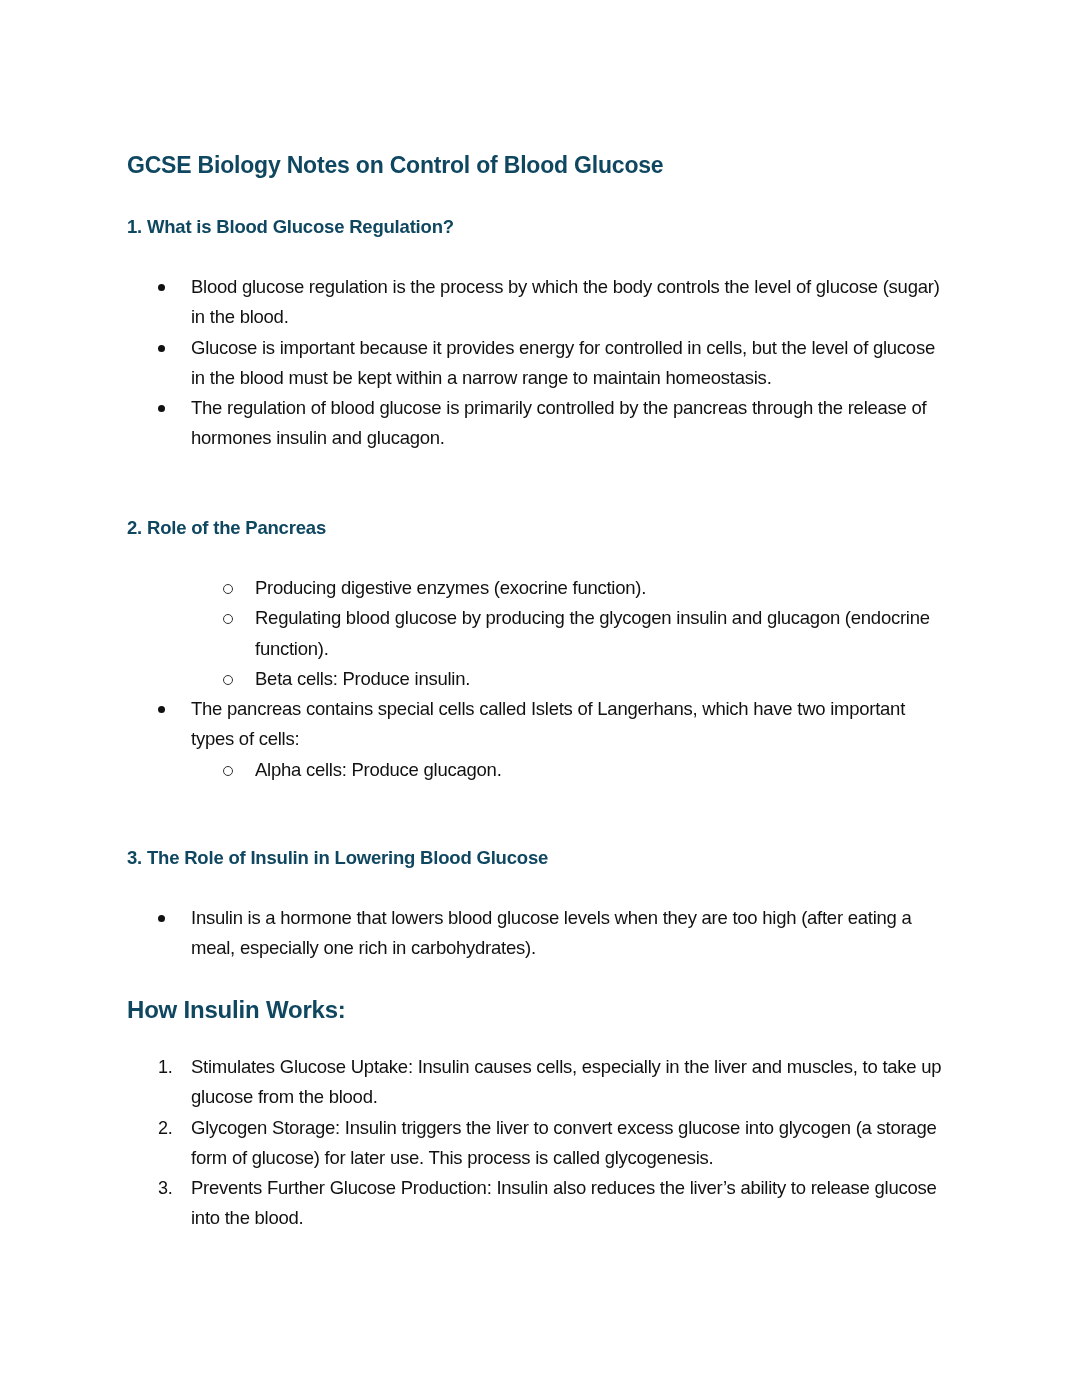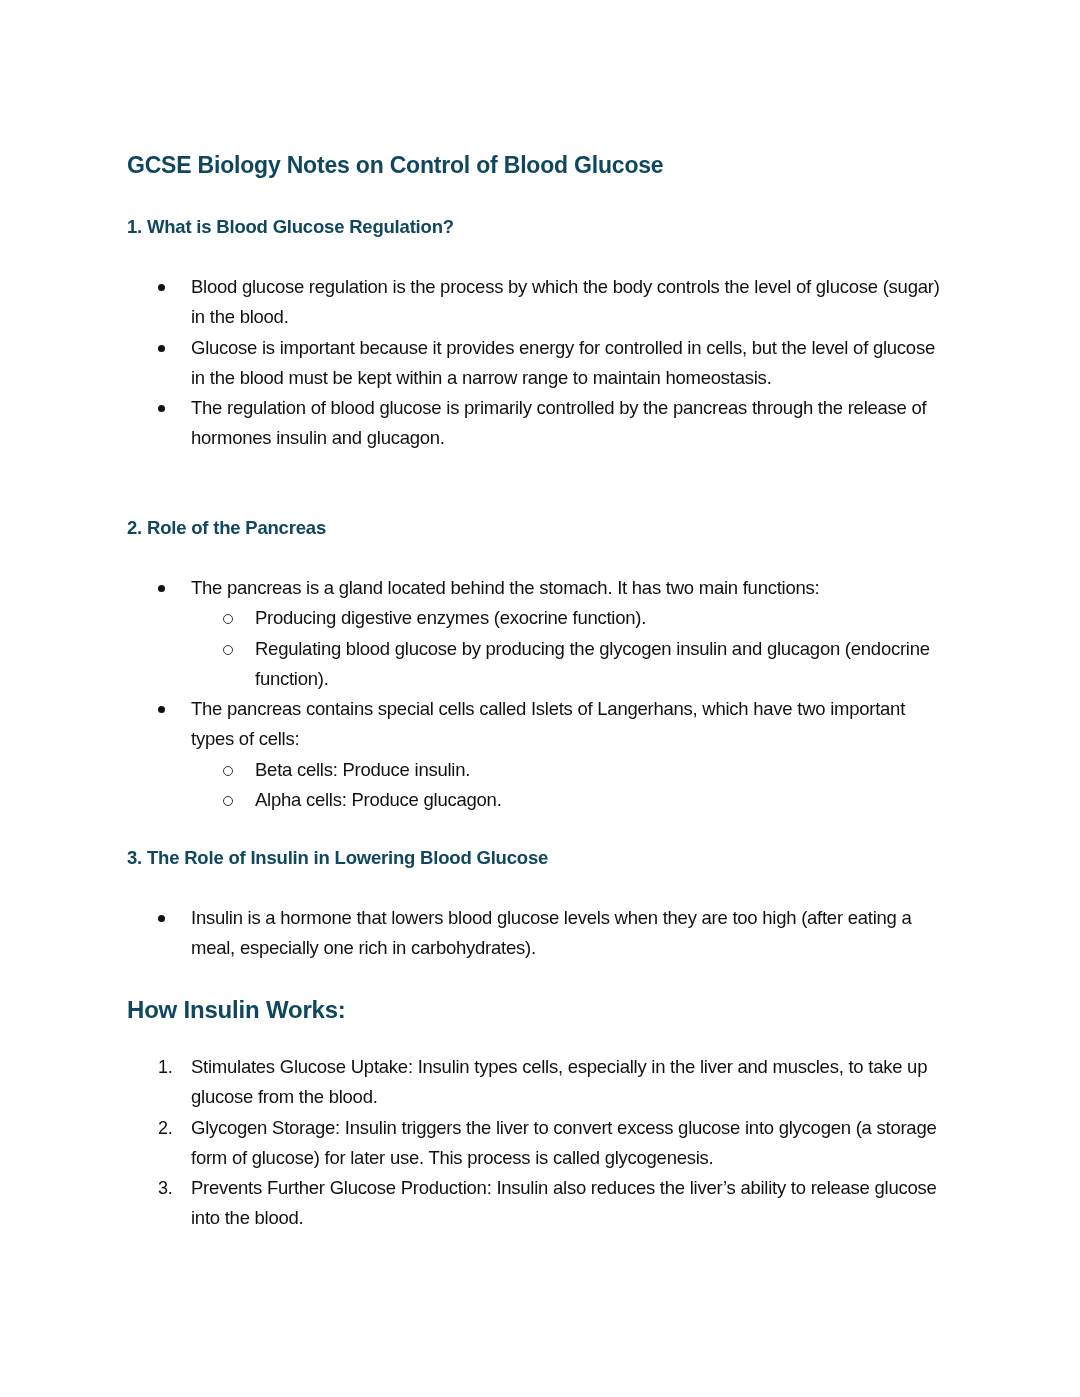--- a/index.html
+++ b/index.html
@@ -131,59 +131,55 @@
       <span>Glucose is important because it provides energy for </span><b>controlled</b><span> in cells, but the level of glucose in the blood must be kept within a narrow range to maintain </span><b>homeostasis</b><span>.</span>
     </li>
     <li class="item">
       <span class="marker bullet"></span>
       <span>The regulation of blood glucose is primarily controlled by the </span><b>pancreas</b><span> through the release of hormones </span><b>insulin</b><span> and </span><b>glucagon</b><span>.</span>
     </li>
   </ul>
 
   <h2 class="h2" style="top:517px;">2. Role of the Pancreas</h2>
   <ul class="list" style="top:573px;">
-    <li class="item">
-      <span class="marker bullet"></span>
-      <span>The </span><b>pancreas</b><span> is a gland located behind the stomach. It has two main functions:</span>
-    </li>
     <li class="item sub">
       <span class="marker circle"></span>
       <span>Producing </span><b>digestive enzymes</b><span> (exocrine function).</span>
     </li>
     <li class="item sub">
       <span class="marker circle"></span>
       <span>Regulating blood glucose by producing the glycogen </span><b>insulin</b><span> and </span><b>glucagon</b><span> (endocrine function).</span>
     </li>
+    <li class="item sub">
+      <span class="marker circle"></span>
+      <b>Beta cells</b><span>: Produce </span><b>insulin</b><span>.</span>
+    </li>
     <li class="item">
       <span class="marker bullet"></span>
       <span>The pancreas contains special cells called </span><b>Islets of Langerhans</b><span>, which have two important types of cells:</span>
-    </li>
-    <li class="item sub">
-      <span class="marker circle"></span>
-      <b>Beta cells</b><span>: Produce </span><b>insulin</b><span>.</span>
     </li>
     <li class="item sub">
       <span class="marker circle"></span>
       <b>Alpha cells</b><span>: Produce </span><b>glucagon</b><span>.</span>
     </li>
   </ul>
 
   <h2 class="h2" style="top:847px;">3. The Role of Insulin in Lowering Blood Glucose</h2>
   <ul class="list" style="top:903px;">
     <li class="item">
       <span class="marker bullet"></span>
       <b>Insulin</b><span> is a hormone that lowers blood glucose levels when they are too high (after eating a meal, especially one rich in carbohydrates).</span>
     </li>
   </ul>
 
   <h3 class="h3" style="top:996px;">How Insulin Works:</h3>
   <ol class="list" style="top:1052px;">
     <li class="item">
       <span class="marker num">1.</span>
-      <b>Stimulates Glucose Uptake</b><span>: Insulin types cells, especially in the </span><b>liver</b><span> and </span><b>muscles</b><span>, to take up glucose from the blood.</span>
+      <b>Stimulates Glucose Uptake</b><span>: Insulin causes cells, especially in the </span><b>liver</b><span> and </span><b>muscles</b><span>, to take up glucose from the blood.</span>
     </li>
     <li class="item">
       <span class="marker num">2.</span>
       <b>Glycogen Storage</b><span>: Insulin triggers the </span><b>liver</b><span> to convert excess glucose into </span><b>glycogen</b><span> (a storage form of glucose) for later use. This process is called </span><b>glycogenesis</b><span>.</span>
     </li>
     <li class="item">
       <span class="marker num">3.</span>
       <b>Prevents Further Glucose Production</b><span>: Insulin also reduces the liver’s ability to release glucose into the blood.</span>
     </li>
   </ol>

